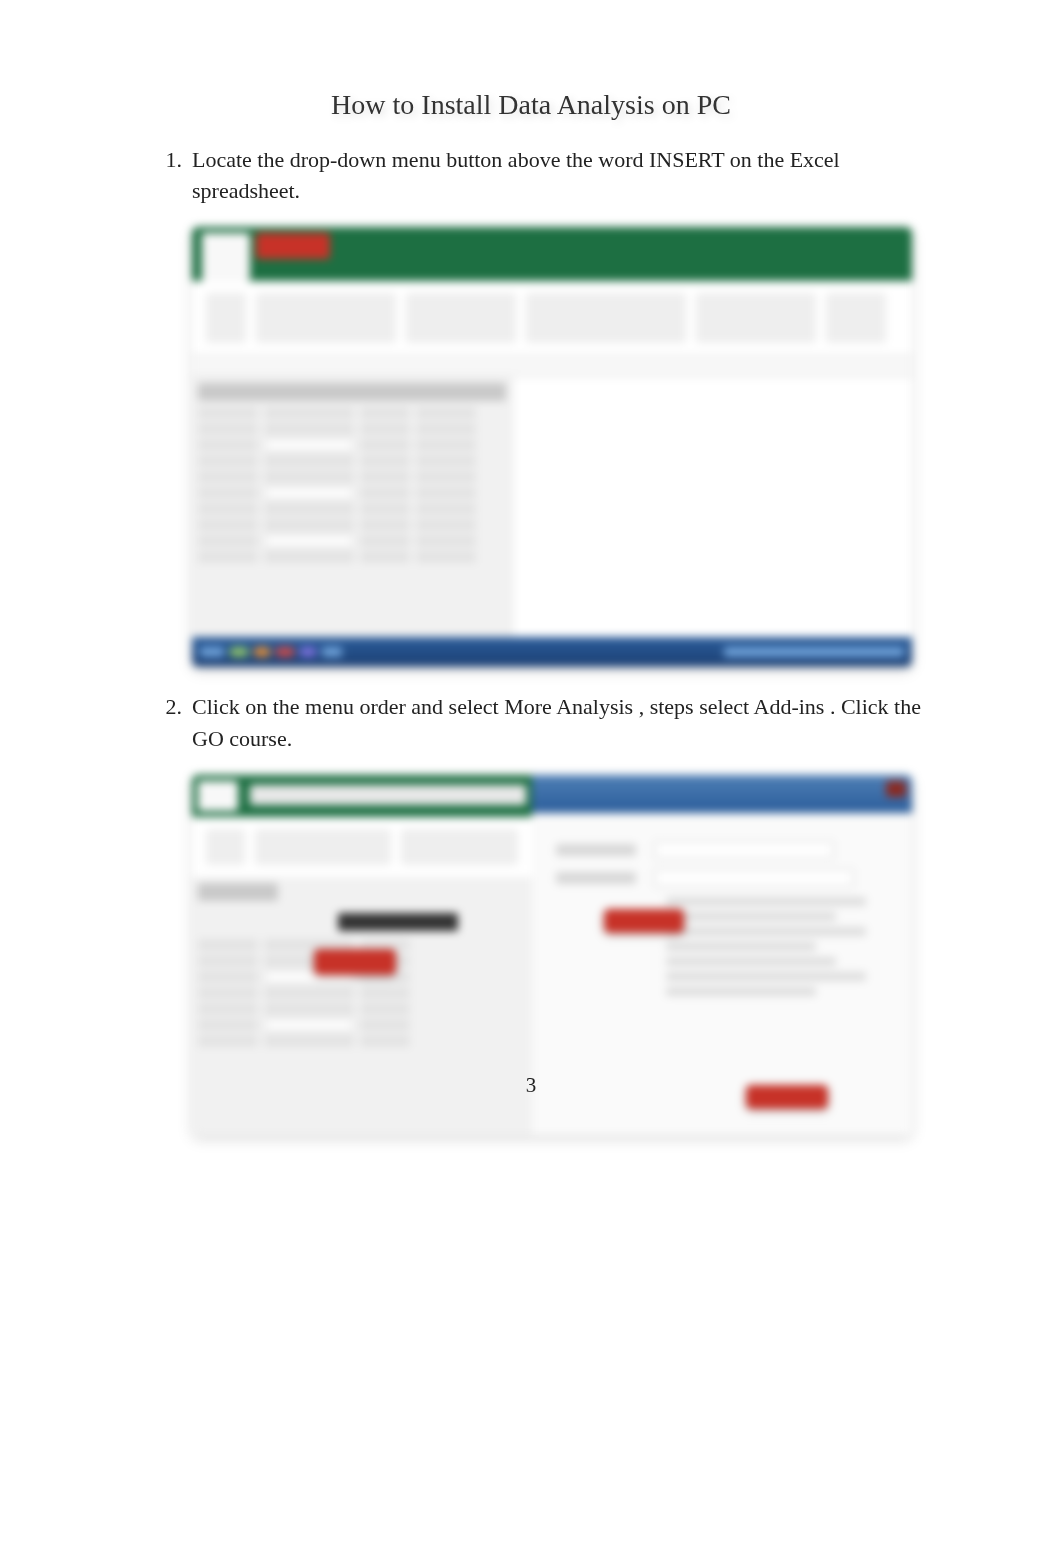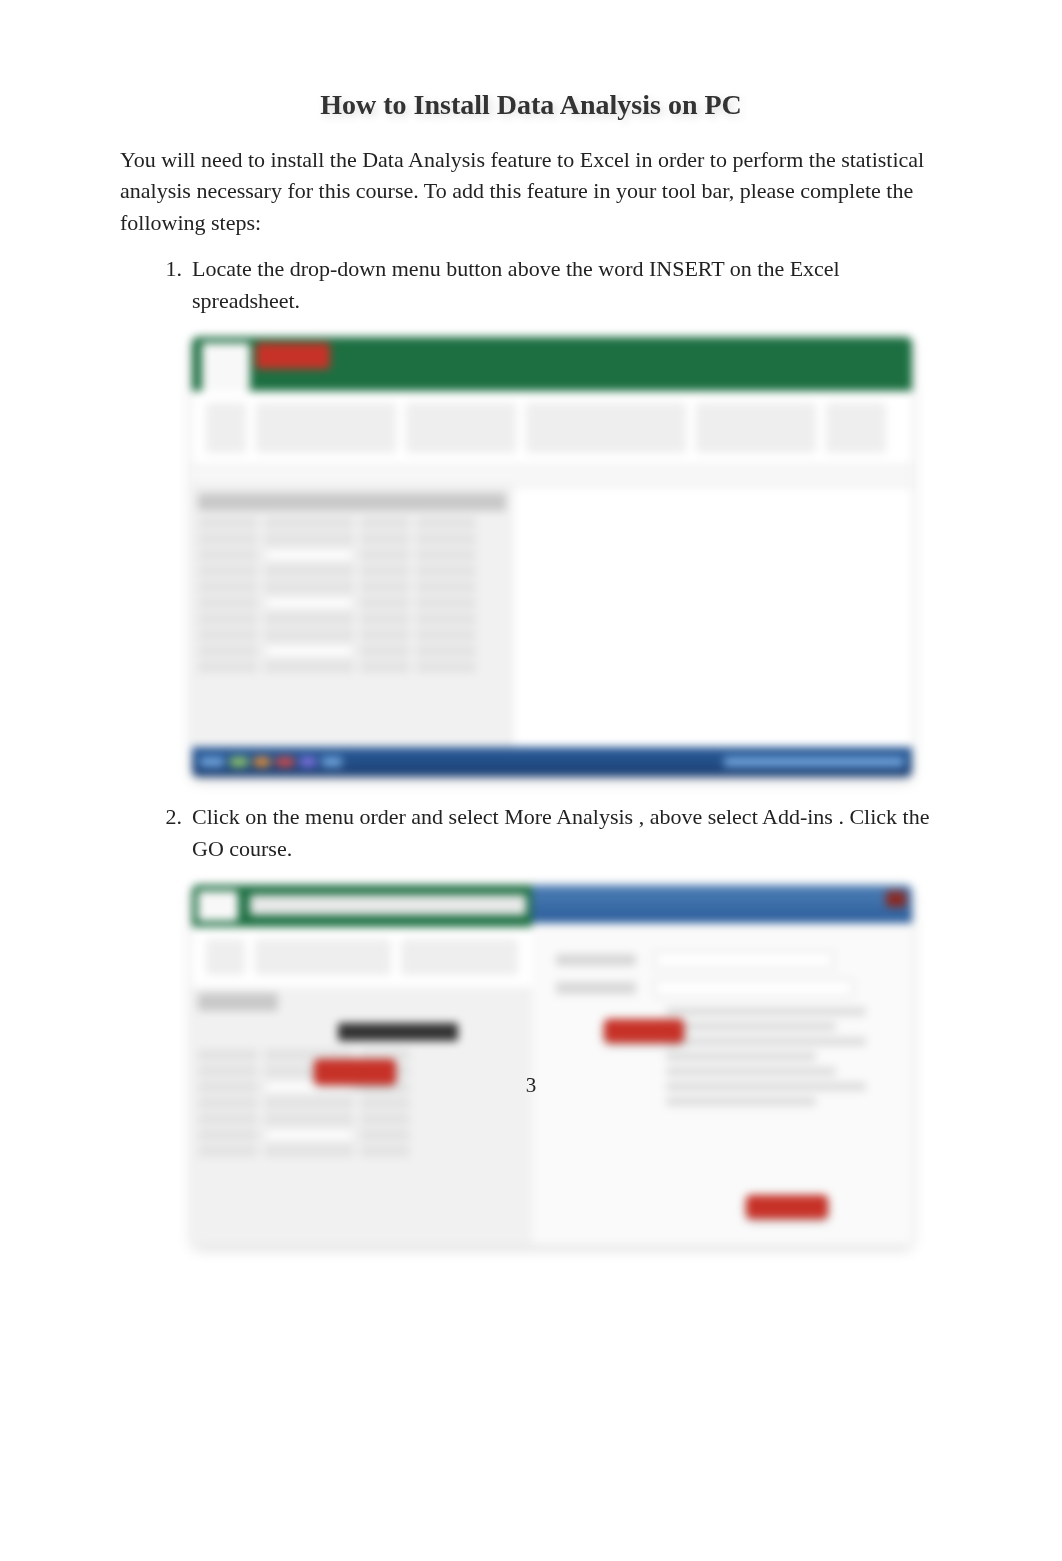--- a/index.html
+++ b/index.html
@@ -12,21 +12,21 @@
       font-size: 22px;
       line-height: 1.45;
       position: relative;
     }
     .page {
       padding: 85px 120px 0 120px;
     }
     .title {
       text-align: center;
       font-size: 28px;
-      font-weight: 700;
+      font-weight: 400;
       color: #333;
       text-shadow: 3px 3px 8px rgba(0,0,0,0.15);
       margin-bottom: 18px;
     }
     .intro {
       font-size: 22px;
       margin-bottom: 14px;
     }
     ol.steps {
       list-style: none;
@@ -158,21 +158,20 @@
     .pagenum {
       position:absolute; left:0; right:0; text-align:center; top:1070px;
       font-size:21px; color:#222;
     }
   </style>
 </head>
 <body>
 
 <div class="page">
   <h1 class="title">How to Install Data Analysis on PC</h1>
-  <p class="intro">You will need to install the Data Analysis feature to Excel in order to perform the statistical analysis necessary for this course. To add this feature in your tool bar, please complete the following steps:</p>
 
   <ol class="steps">
     <li>
       <span class="step-marker">1.</span>
       <span>Locate the drop-down menu button above the word INSERT on the Excel spreadsheet.</span>
 
       <div class="fig">
         <div class="ribbon">
           <div class="file-corner"></div>
           <div class="active-tab"></div>
@@ -265,21 +264,21 @@
             <div class="sb sbright"></div>
         </div>
       </div>
     </li>
 
     <li>
       <span class="step-marker">2.</span>
       <span>
         <span>Click on the menu order and select </span>
         <span>More Analysis</span>
-        <span>, above select </span>
+        <span>, steps select </span>
         <span>Add-ins</span>
         <span>. Click the</span>
         <span>GO</span>
         <span> course.</span>
       </span>
 
       <div class="fig fig2">
         <div class="container">
           <div class="left">
             <div class="ribbon">

